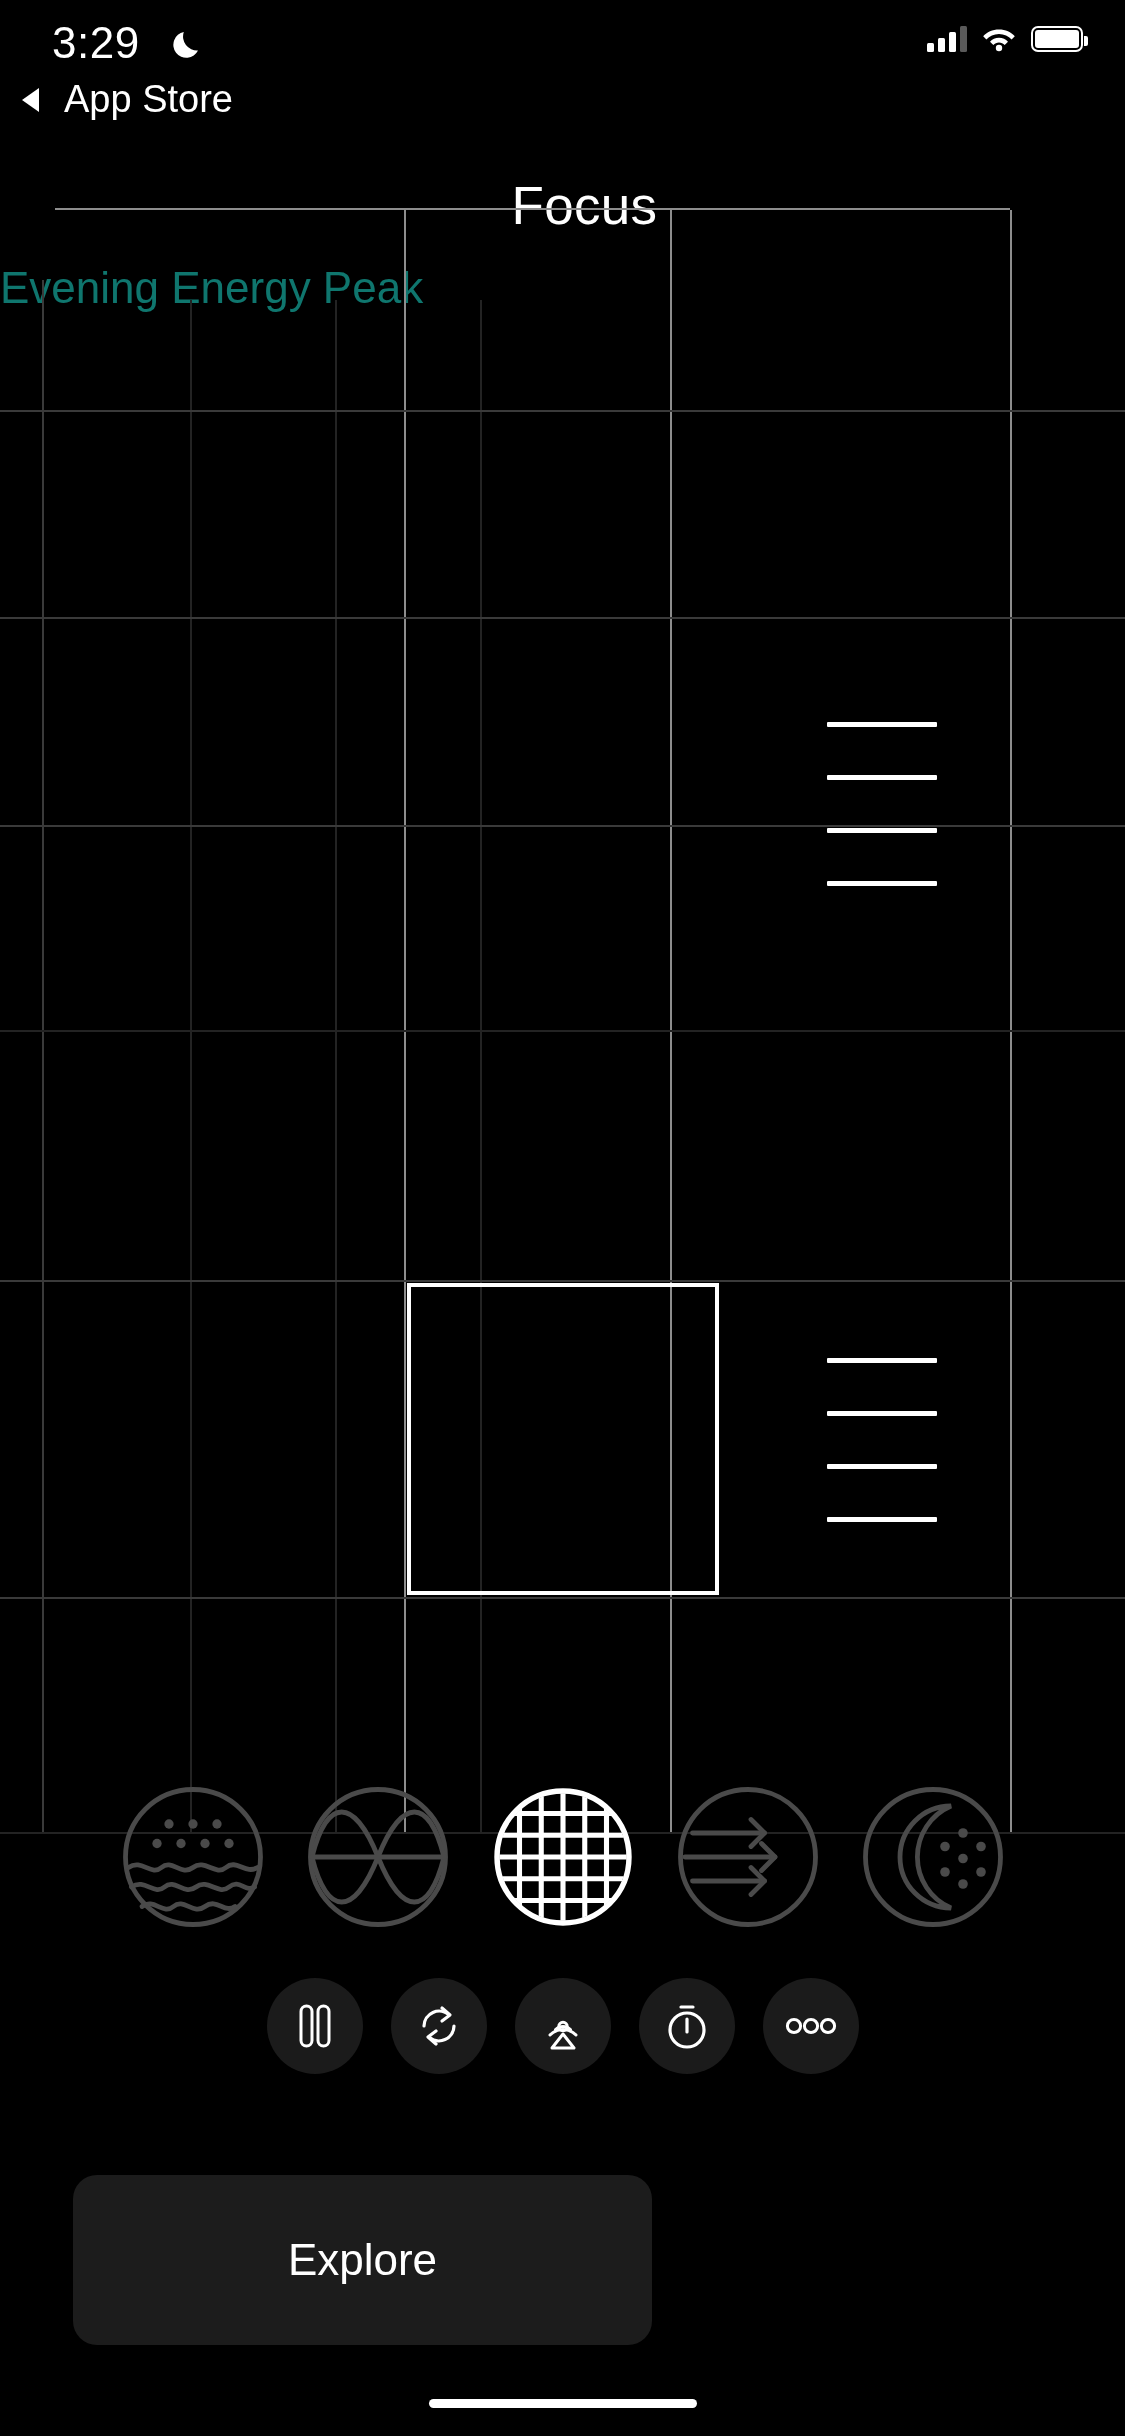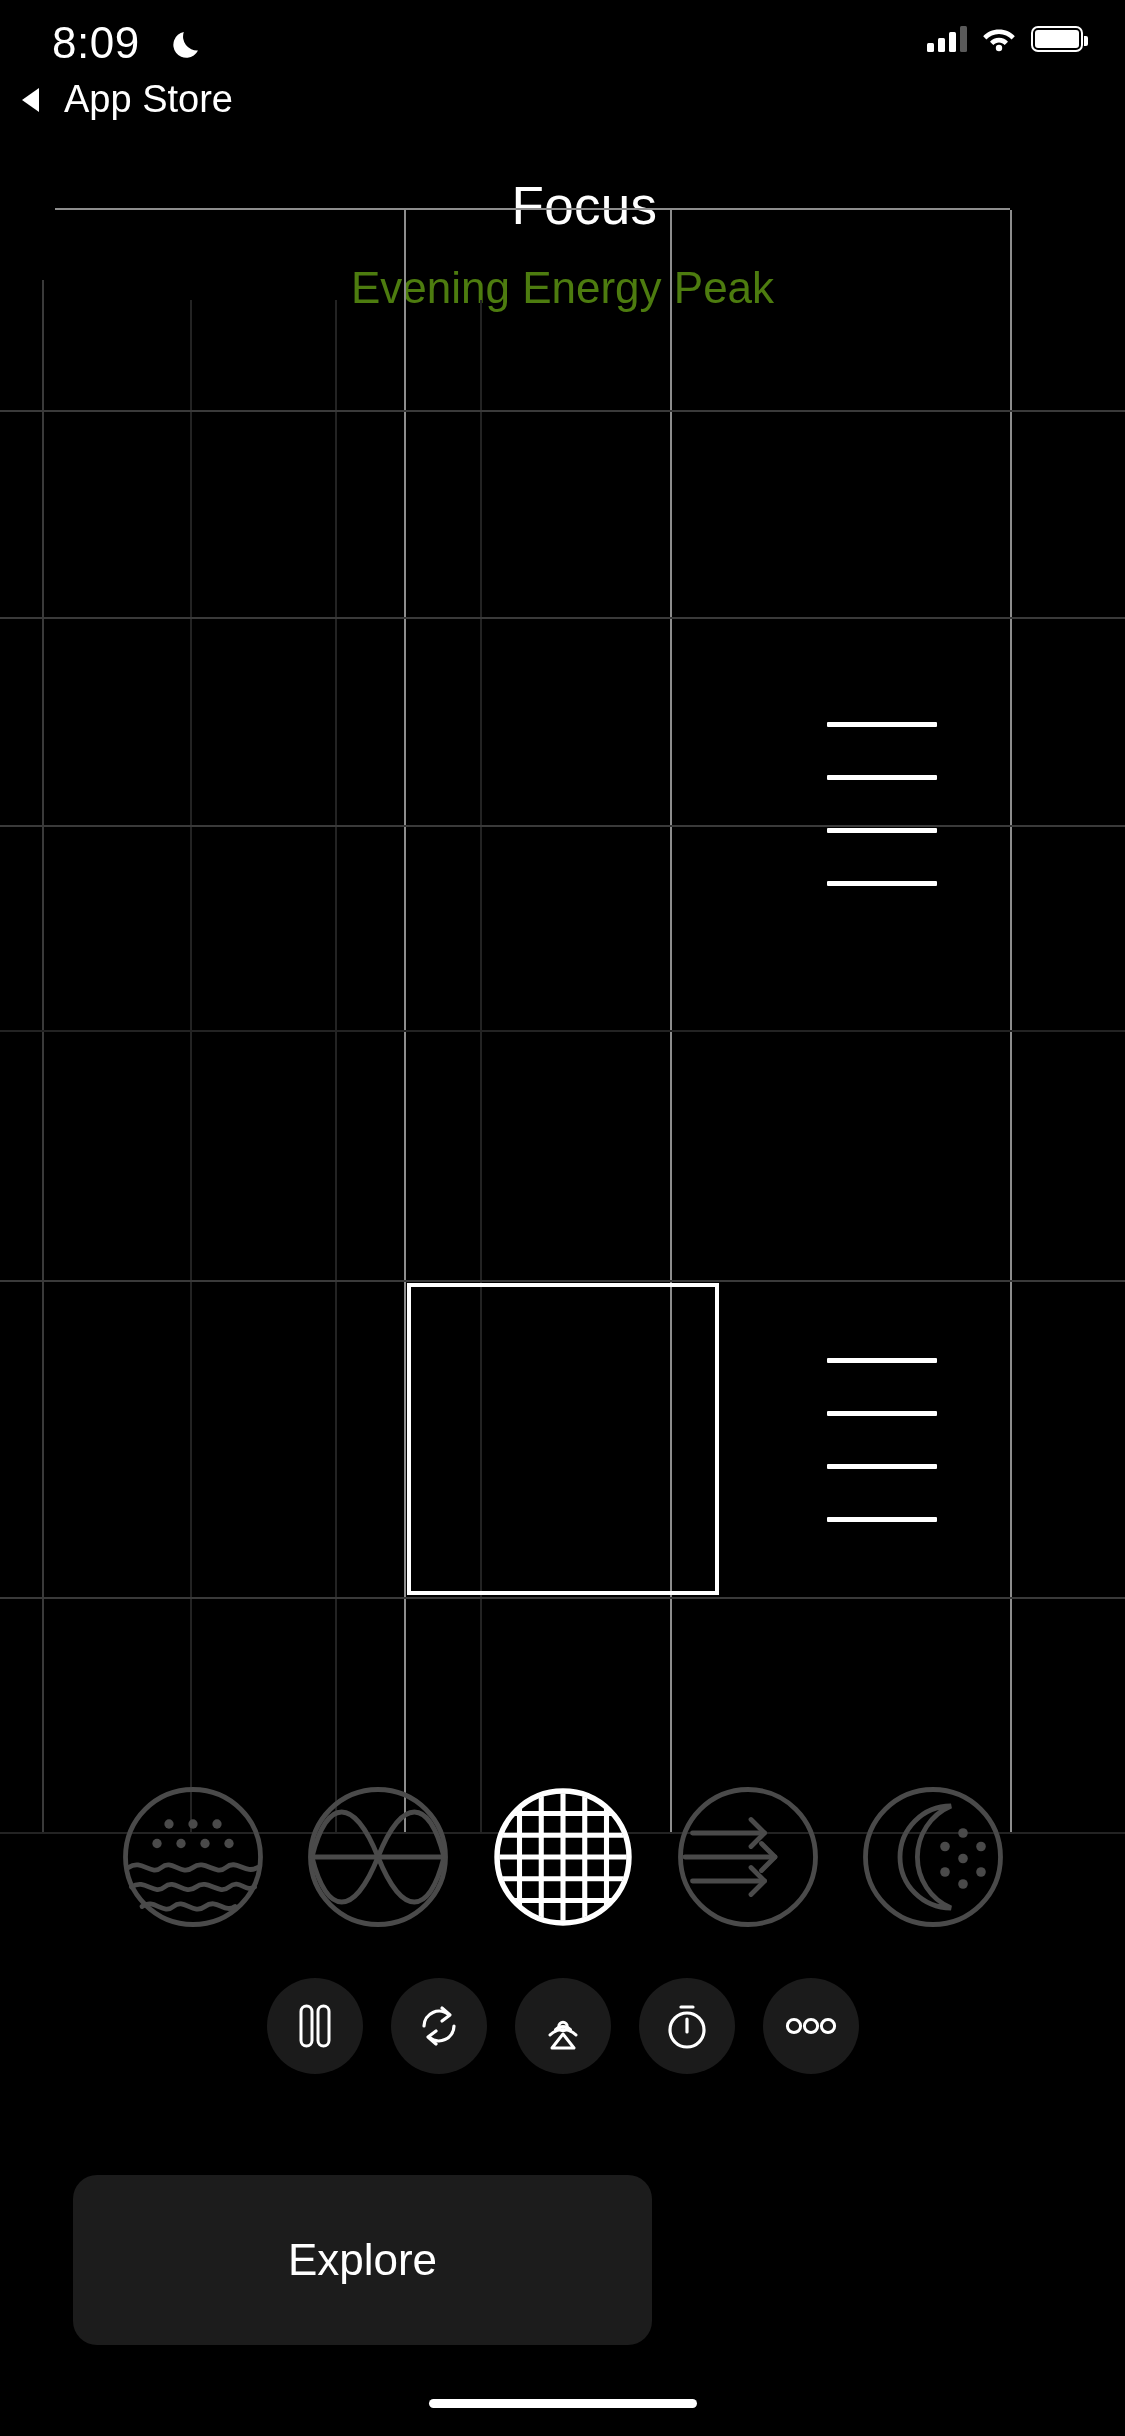--- a/index.html
+++ b/index.html
@@ -33,22 +33,22 @@
     font-size:38px; color:#fff;
   }
   #back-caret { width:0; height:0; border-top:12px solid transparent; border-bottom:12px solid transparent; border-right:17px solid #fff; }
 
   
   #page-title {
     position:absolute; top:175px; left:0; width:1125px; text-align:center;
     font-size:53px; color:#fff; font-weight:500; letter-spacing:0.3px;padding-left:44px;
   }
   #page-subtitle {
-    position:absolute; top:263px; left:0; width:1125px; text-align:center;
-    font-size:44px; color:#4d7c0f; font-weight:400;
+    position:absolute; top:263px; left:0; width:1125px; text-align:left;
+    font-size:44px; color:#0f766e; font-weight:400;
   }
 
   
   #canvas { position:absolute; top:0; left:0; width:1125px; height:1870px; }
   .gline { position:absolute; background:#8d8d8d; }
   .gline.v { width:1.5px; }
   .gline.h { height:1.5px; }
   .gline.dim { background:#3a3a3a; }
   .gline.faint { background:#232323; }
 
@@ -93,21 +93,21 @@
     position:absolute; left:50%; transform:translateX(-50%); bottom:28px;
     width:268px; height:9px; background:#fff; border-radius:5px;
   }
 </style>
 </head>
 <body>
 
 <div id="screen">
 
   <div id="statusbar">
-    <div id="status-time">8:09</div>
+    <div id="status-time">3:29</div>
 
     <svg id="dnd-icon" viewBox="0 0 38 38">
       <path d="M28 24.5A14 14 0 0 1 13.8 6 13 13 0 1 0 28 24.5Z" fill="#fff"></path>
     </svg>
 
     <div id="status-right">
       <div class="bars">
         <i></i>
           <i></i>
           <i></i>

